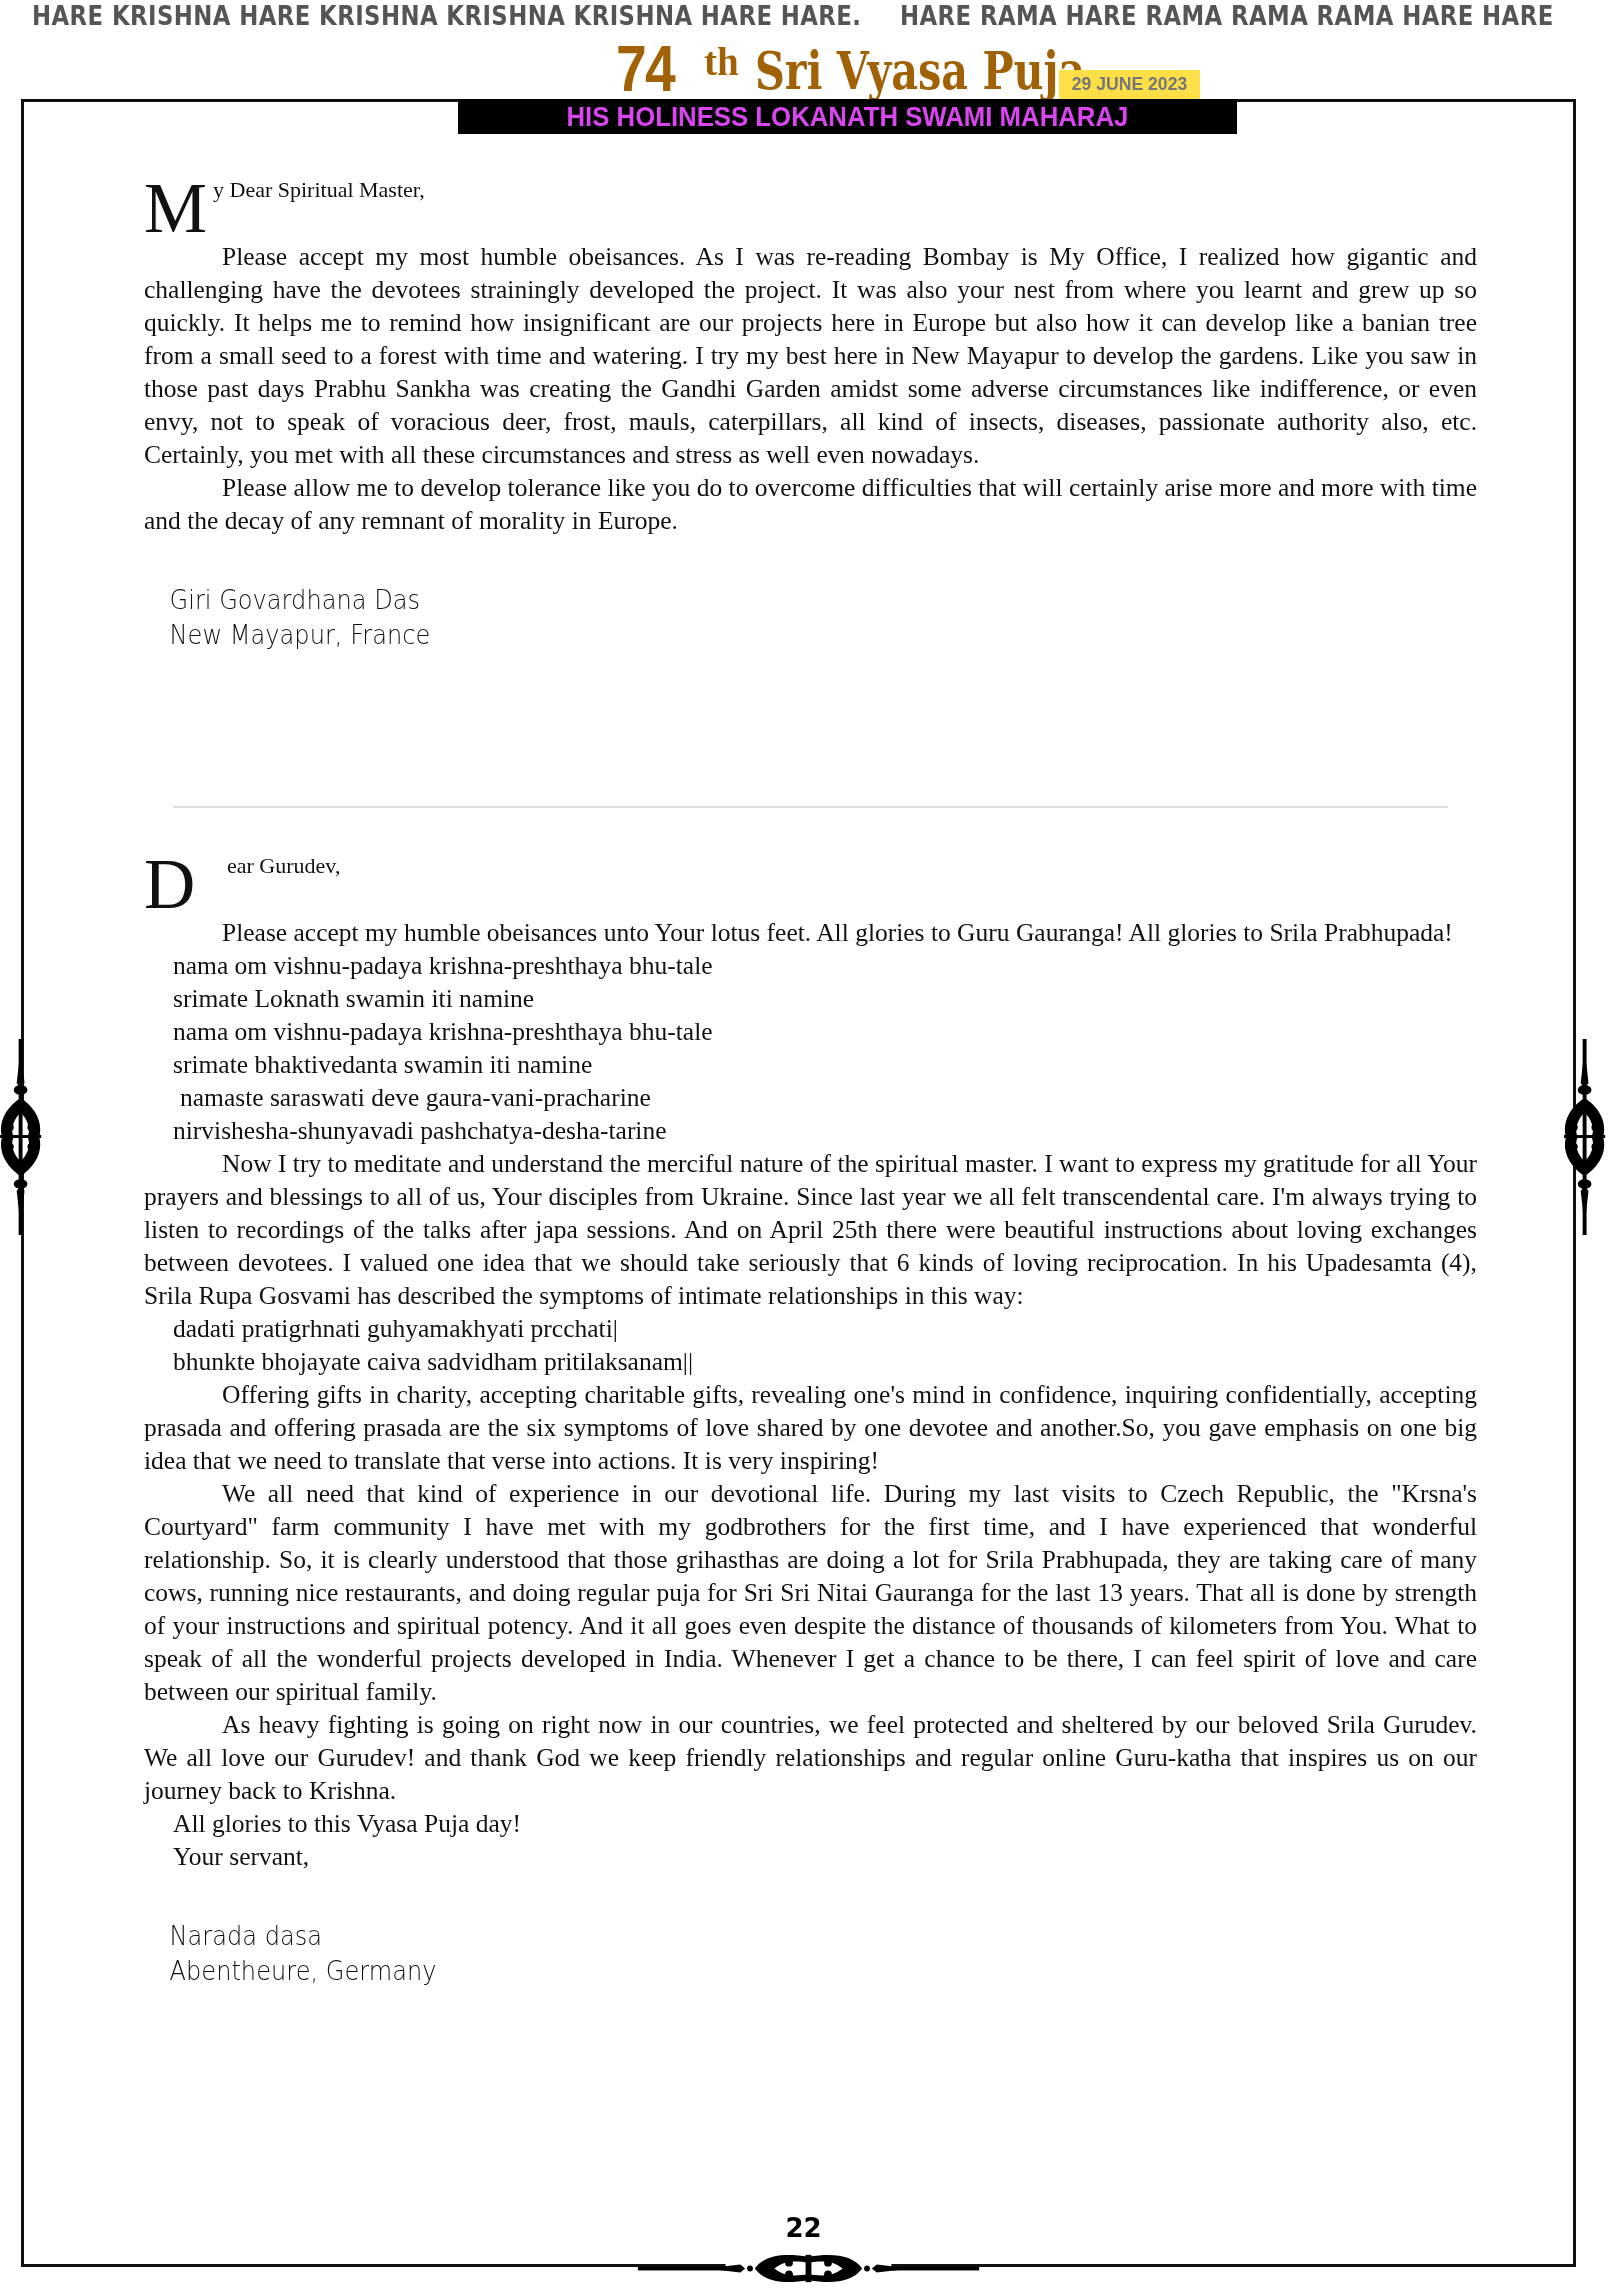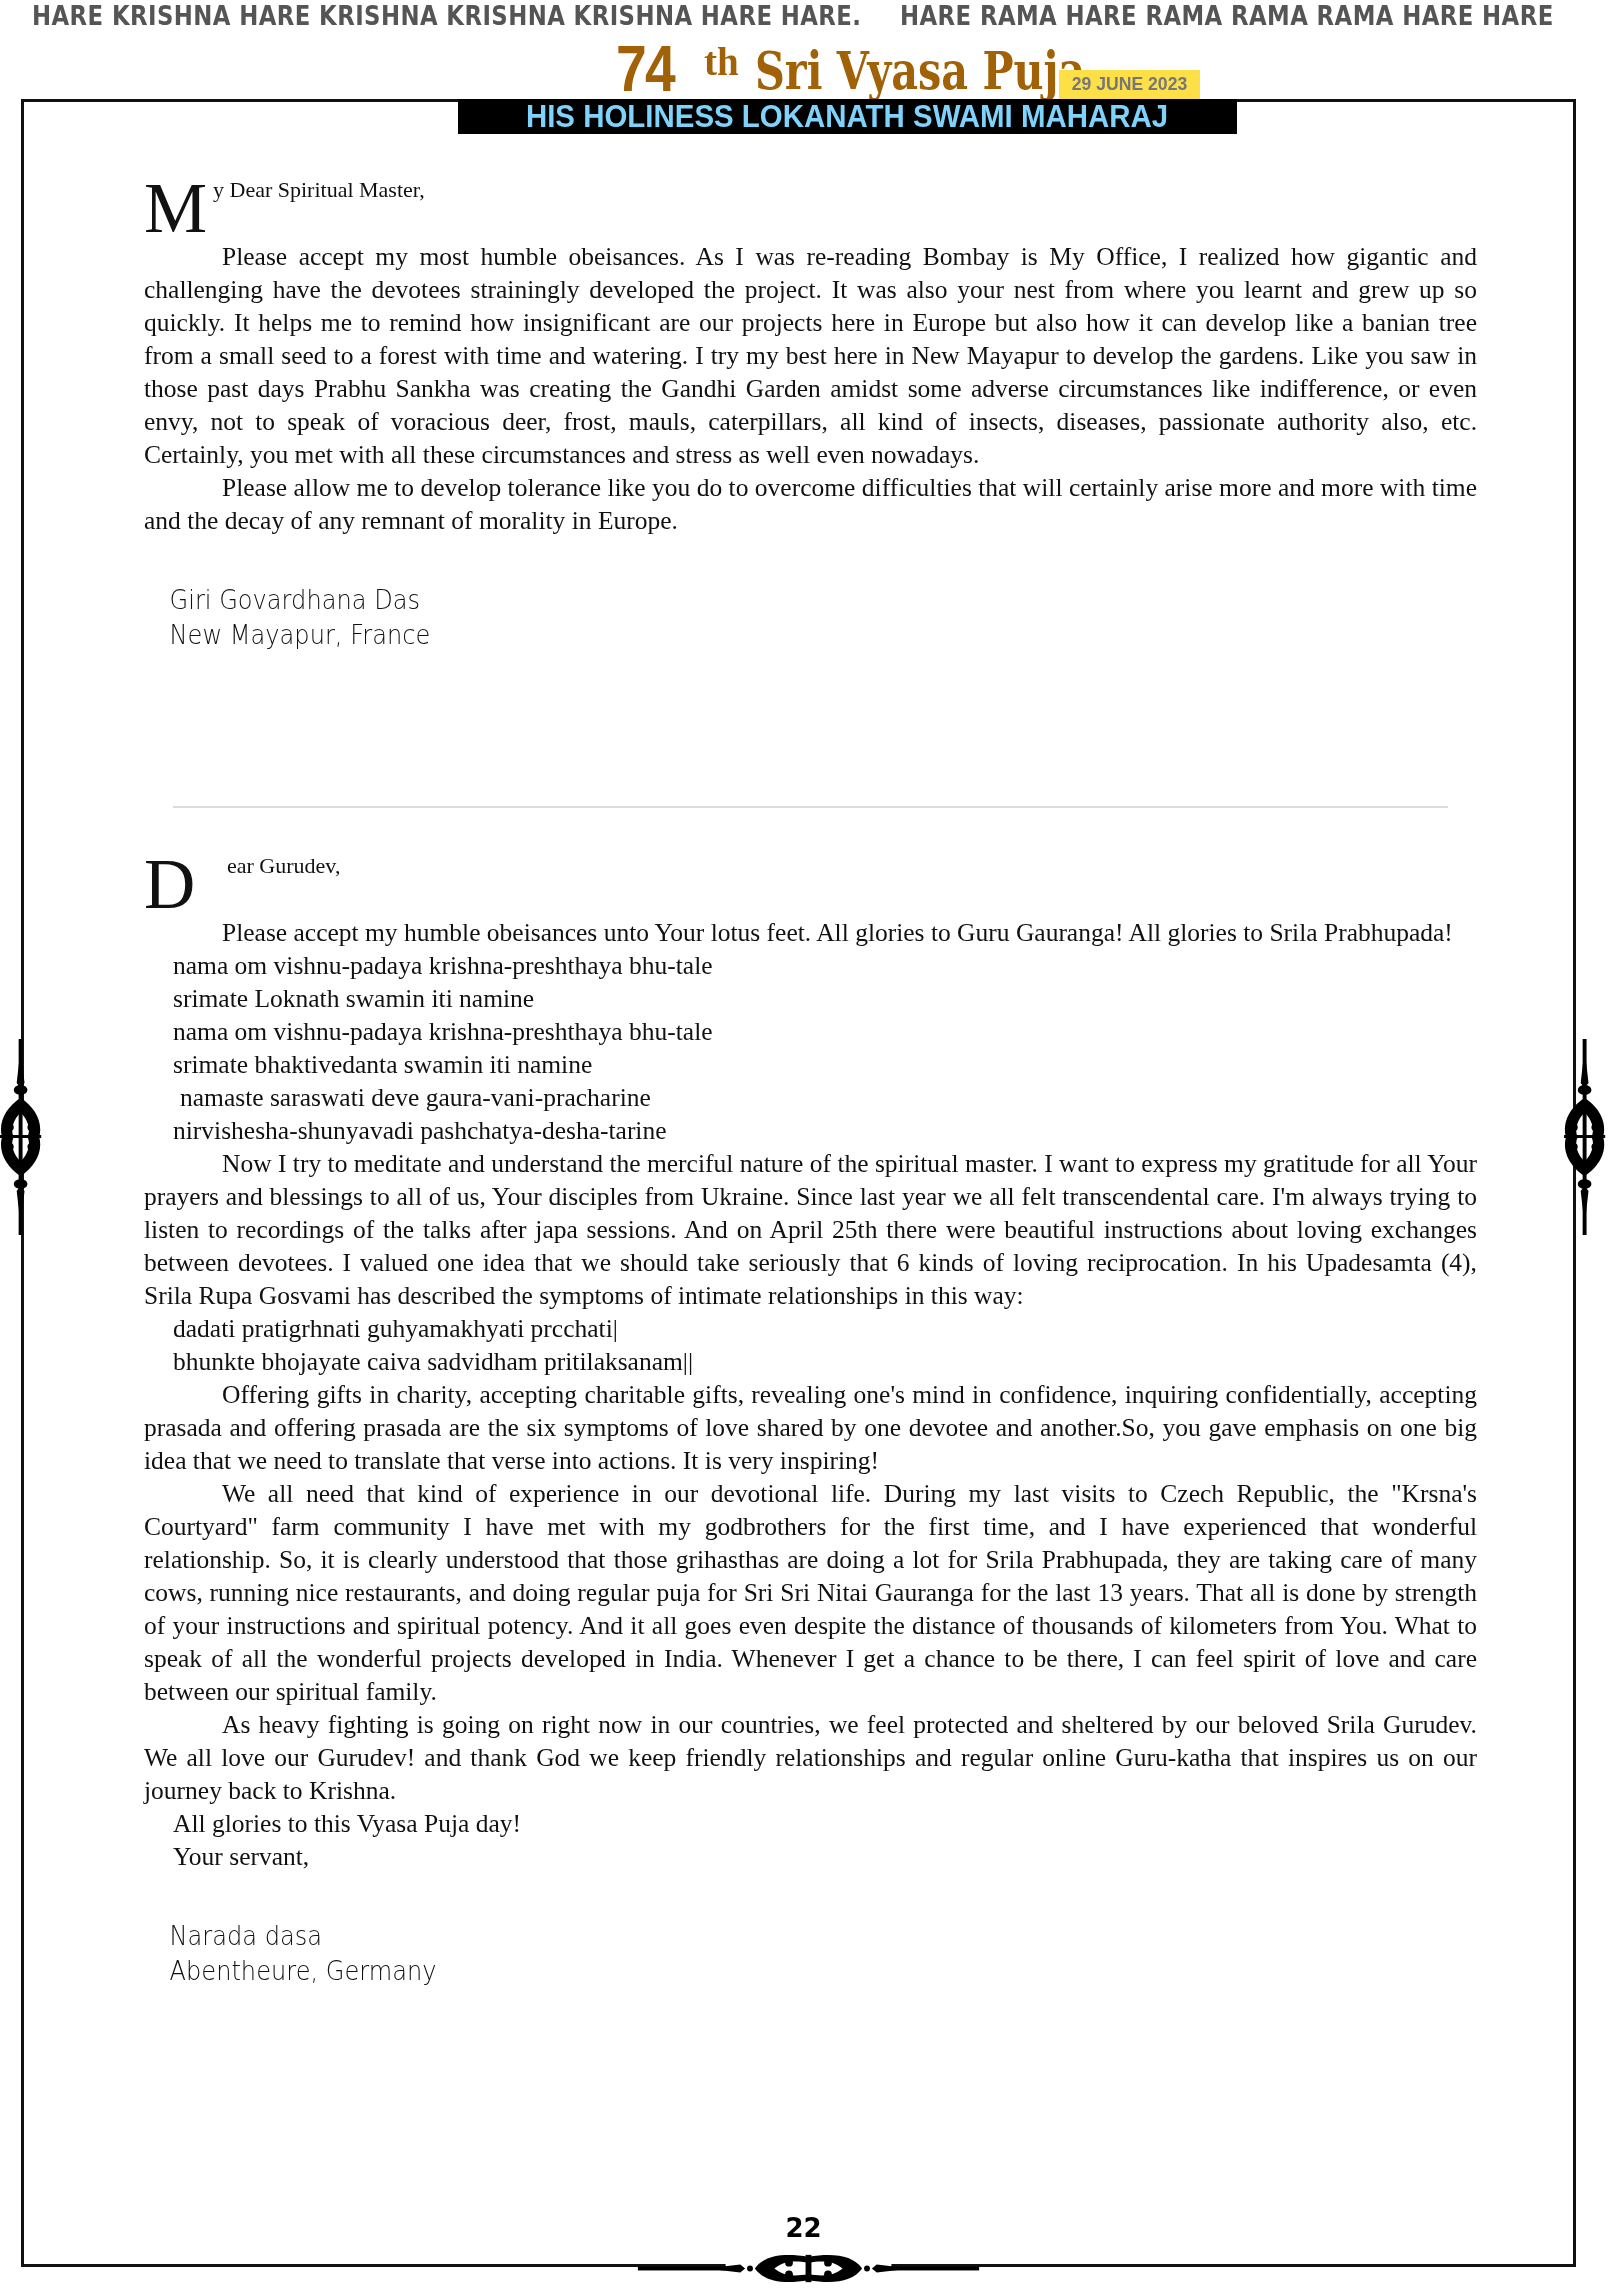--- a/index.html
+++ b/index.html
@@ -23,22 +23,22 @@
     position:absolute; left:1059px; top:70px; width:141px; height:29px;
     background:#fde047; color:#777; font-family:"Liberation Sans", sans-serif;
     font-weight:bold; font-size:17.6px; line-height:29px; text-align:center; white-space:nowrap;
   }
   .frame {
     position:absolute; left:20.6px; top:99px; width:1549px; height:2162px;
     border:3.9px solid #111;
   }
   .band {
     position:absolute; left:458px; top:99px; width:779px; height:35px;
-    background:#000; color:#7dd3fc; font-family:"Liberation Sans", sans-serif; font-weight:bold;
-    font-size:32px; line-height:35px; text-align:center; white-space:nowrap;
+    background:#000; color:#d946ef; font-family:"Liberation Sans", sans-serif; font-weight:bold;
+    font-size:28px; line-height:35px; text-align:center; white-space:nowrap;
   }
   .band span { display:inline-block; transform:scaleX(0.92); }
   .side-orn { position:absolute; top:1039px; width:59px; height:196px; }
   .side-orn.left { left:-3.9px; }
   .side-orn.right { left:1560px; }
   .letter { position:absolute; left:144px; width:1333px; font-family:"Liberation Serif", serif; font-size:25.5px; line-height:33px; color:#111; }
   .salute { position:relative; height:67px; }
   .dropcap { position:absolute; left:0; top:3.9px; font-size:71px; line-height:63px; font-family:"Liberation Serif", serif; }
   .salute-text { position:absolute; top:0; font-size:22px; line-height:33px; }
   .para { text-align:justify; text-align-last:left; margin:0; }

